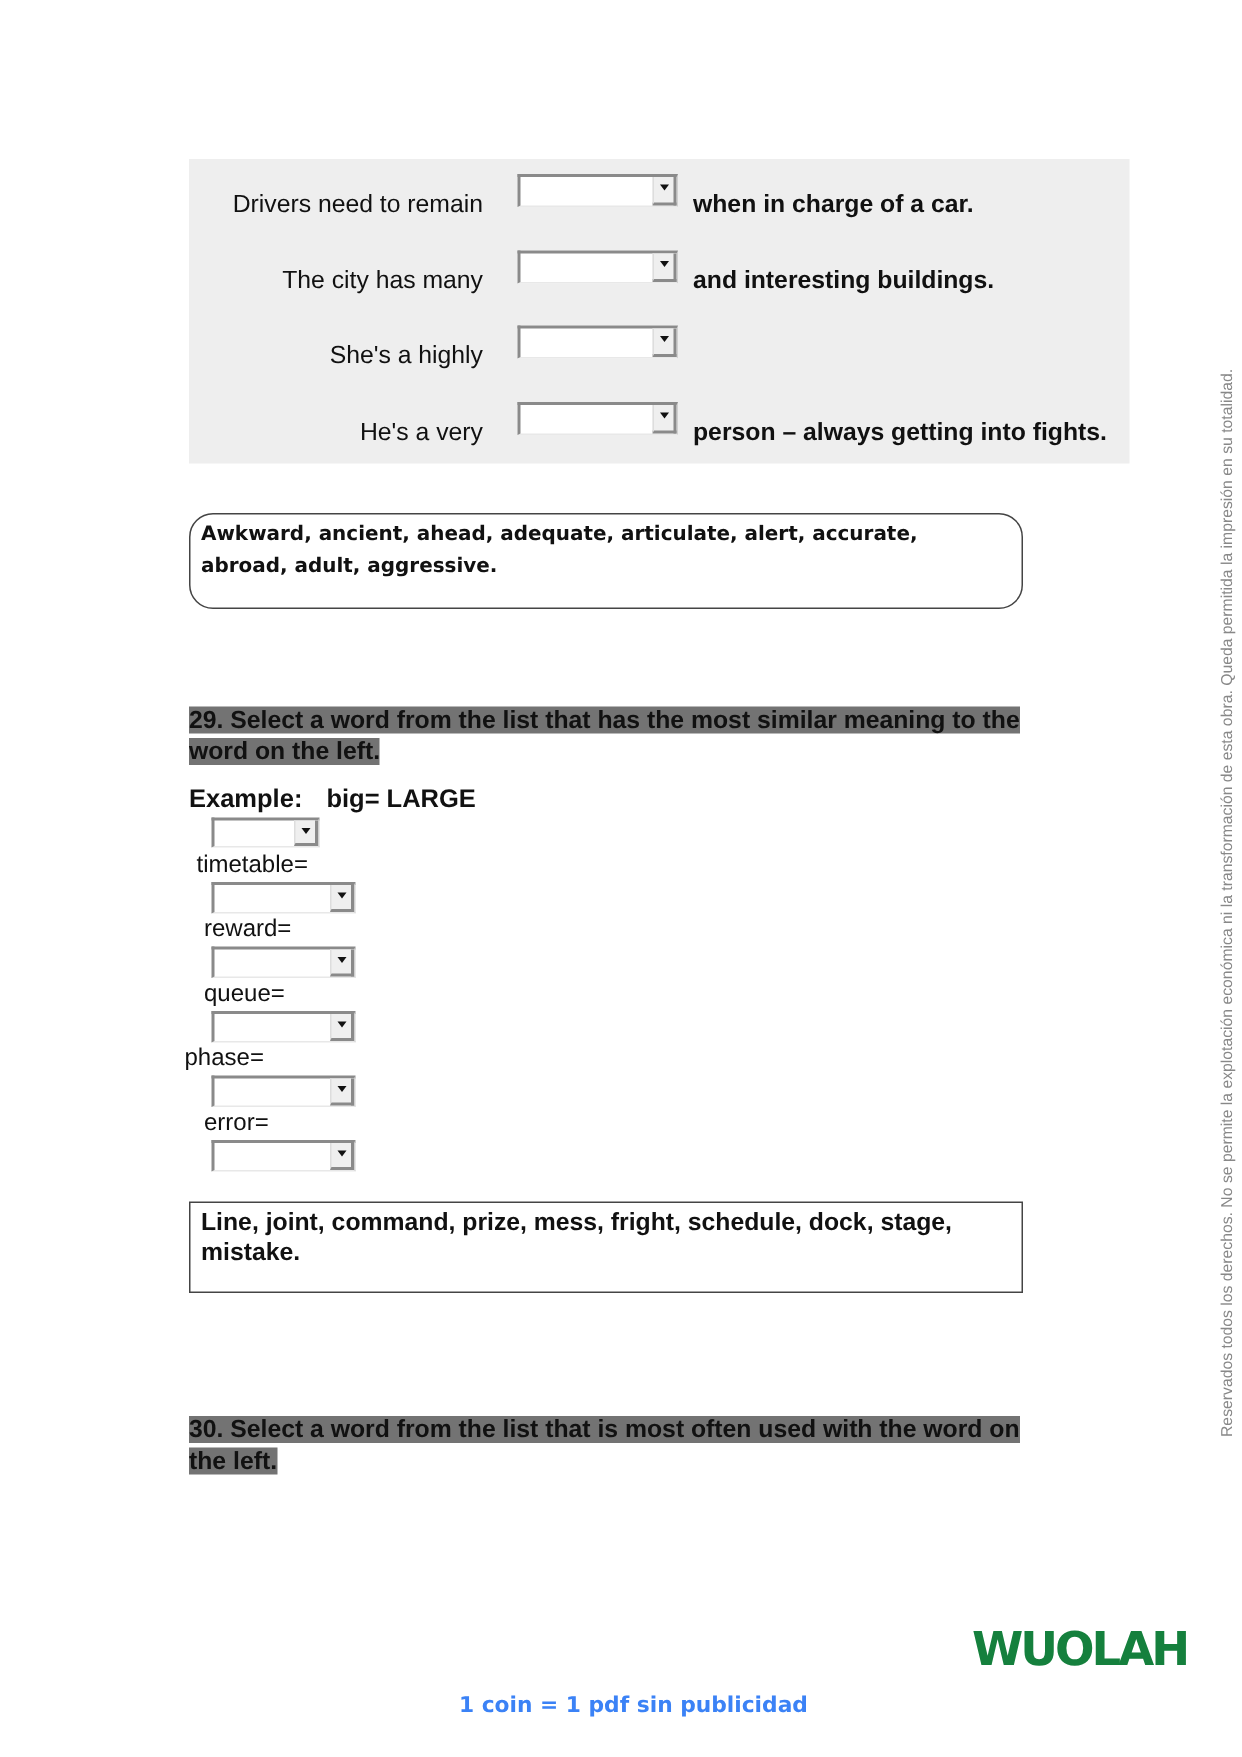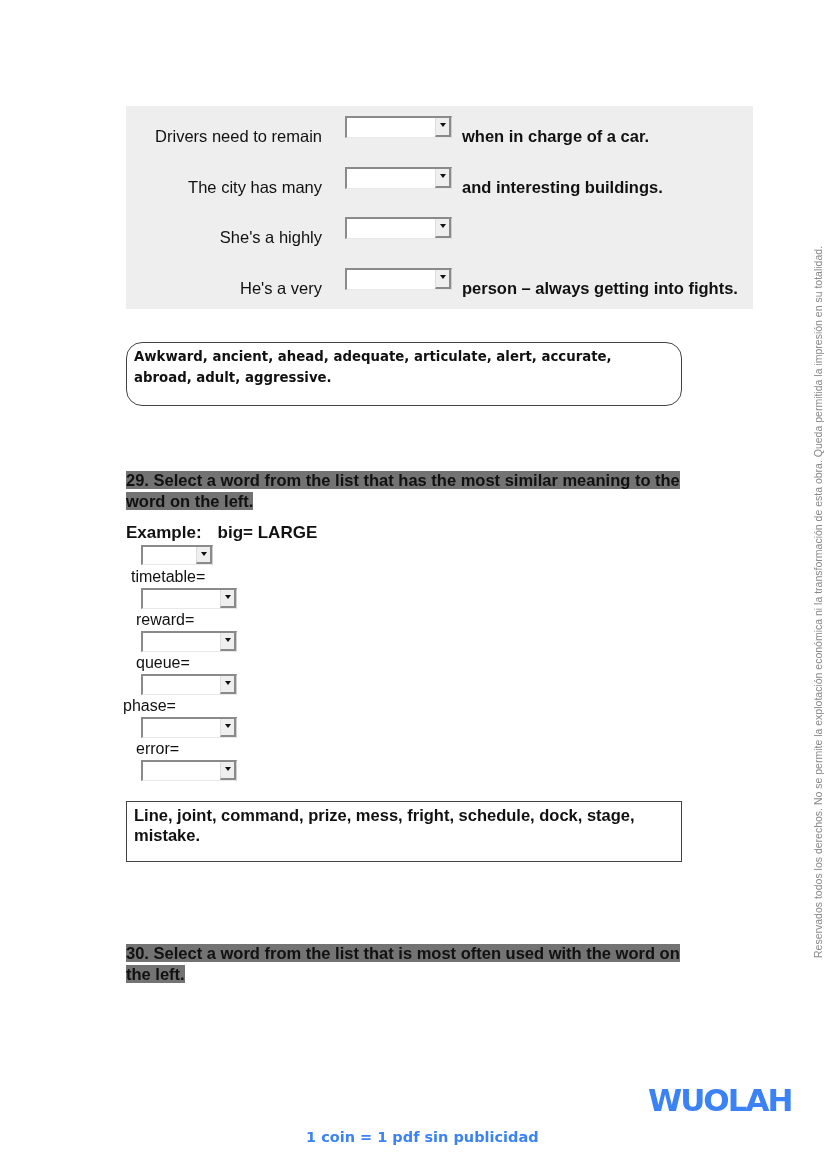--- a/index.html
+++ b/index.html
@@ -54,21 +54,21 @@
   .example { left: 126px; top: 523px; font-size: 17px; font-weight: bold; }
   .example .sp { display: inline-block; width: 16px; }
 
   .q-label { font-size: 16px; }
 
   .watermark-side {
     left: 812px; top: 958px; transform-origin: 0 0; transform: rotate(-90deg);
     font-size: 10.5px; color: #888; white-space: nowrap;
   }
   .logo {
-    left: 648px; top: 1082px; font-size: 31px; font-weight: bold; color: #3b82f6;
+    left: 648px; top: 1082px; font-size: 31px; font-weight: bold; color: #15803d;
     letter-spacing: -2px; font-family: "DejaVu Sans", sans-serif;
   }
   .footer {
     left: 306px; top: 1129px; font-size: 14.5px; font-weight: bold; color: #3b82f6;
     font-family: "DejaVu Sans", sans-serif;
   }
 </style>
 </head>
 <body>
 

